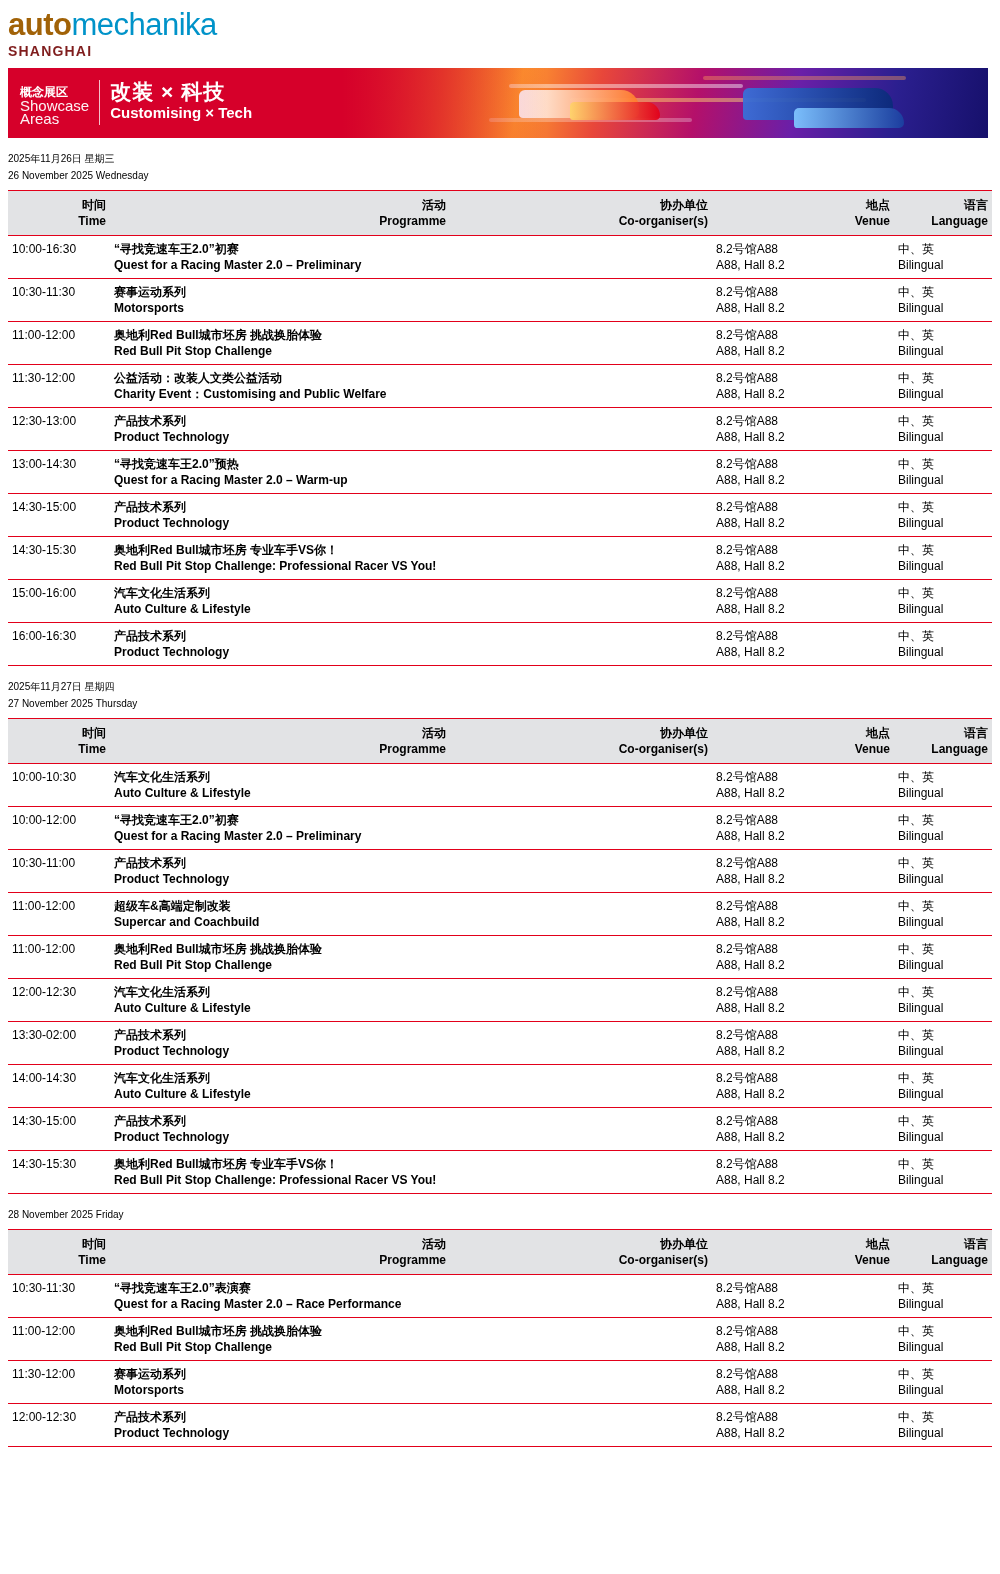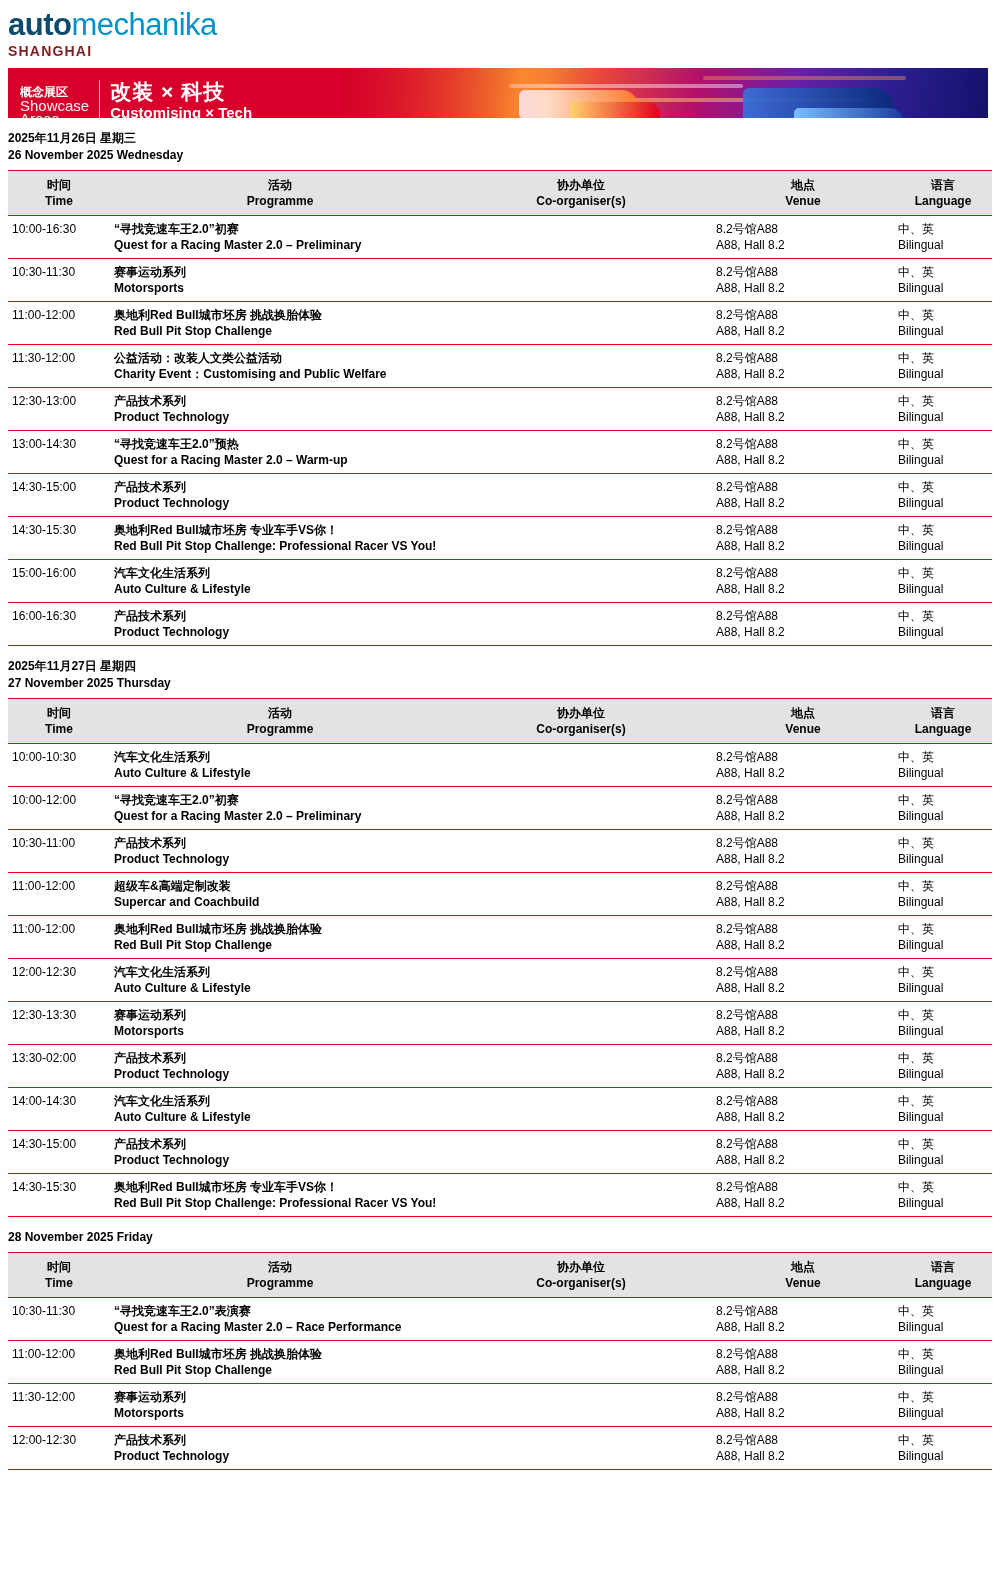--- a/index.html
+++ b/index.html
@@ -28,35 +28,35 @@
   .logo-main {
     font-size: 31px;
     font-weight: 400;
     letter-spacing: -0.5px;
     line-height: 34px;
     color: #0093c9;
     white-space: nowrap;
   }
   .logo-main .auto {
     font-weight: bold;
-    color: #0c4a6e;
+    color: #a16207;
   }
   .logo-sub {
     font-size: 14px;
     font-weight: bold;
     letter-spacing: 1.2px;
     color: #7f1d1d;
     line-height: 16px;
     margin-top: 1px;
   }
 
   
   .banner {
     position: relative;
-    height: 50px;
+    height: 70px;
     margin: 6px 12px 0 8px;
     overflow: hidden;
     background: linear-gradient(100deg, #d6002a 0%, #c00028 22%, #e23a2e 34%, #f06a2a 44%, #ff9a2e 52%, #e8473a 60%, #b4106a 70%, #6a1fa8 80%, #2b1f8f 90%, #16106b 100%);
   }
   .banner-left {
     position: absolute;
     left: 0; top: 0; bottom: 0;
     width: 55%;
     background: linear-gradient(90deg, #d6002a 0%, #d6002a 62%, rgba(214,0,42,0) 100%);
     z-index: 2;
@@ -112,41 +112,41 @@
     opacity: .95;
   }
 
   
   .day-head {
     margin: 12px 8px 6px 8px;
     line-height: 17px;
   }
   .day-head .cn,
   .day-head .en {
-    font-size: 12px;
-    font-weight: bold;
+    font-size: 10px;
+    font-weight: normal;
     display: block;
   }
 
   
   table.sched {
     width: 984px;
     margin: 0 8px;
     border-collapse: collapse;
     table-layout: fixed;
   }
   table.sched col.c-time { width: 102px; }
   table.sched col.c-prog { width: 340px; }
   table.sched col.c-org  { width: 262px; }
   table.sched col.c-ven  { width: 182px; }
   table.sched col.c-lang { width: 98px; }
 
   table.sched thead th {
     background: #e2e3e5;
-    text-align: center;
+    text-align: right;
     vertical-align: top;
     padding: 6px 4px 6px 4px;
     font-size: 12px;
     font-weight: bold;
     line-height: 16px;
     border-top: 1.5px solid #e2001a;
     border-bottom: 1.5px solid #e2001a;
   }
   table.sched thead th .cn { display: block; font-weight: bold; }
   table.sched thead th .en { display: block; font-weight: bold; }
@@ -533,36 +533,20 @@
             <td class="ven">
               <span class="cn">8.2号馆A88</span>
               <span class="en">A88, Hall 8.2</span>
             </td>
             <td class="lang">
               <span class="cn">中、英</span>
               <span class="en">Bilingual</span>
             </td>
           </tr>
           <tr>
-            <td class="time">12:30-13:30</td>
-            <td class="prog">
-              <span class="cn">赛事运动系列</span>
-              <span class="en">Motorsports</span>
-            </td>
-            <td class="org"></td>
-            <td class="ven">
-              <span class="cn">8.2号馆A88</span>
-              <span class="en">A88, Hall 8.2</span>
-            </td>
-            <td class="lang">
-              <span class="cn">中、英</span>
-              <span class="en">Bilingual</span>
-            </td>
-          </tr>
-          <tr>
             <td class="time">13:30-02:00</td>
             <td class="prog">
               <span class="cn">产品技术系列</span>
               <span class="en">Product Technology</span>
             </td>
             <td class="org"></td>
             <td class="ven">
               <span class="cn">8.2号馆A88</span>
               <span class="en">A88, Hall 8.2</span>
             </td>

